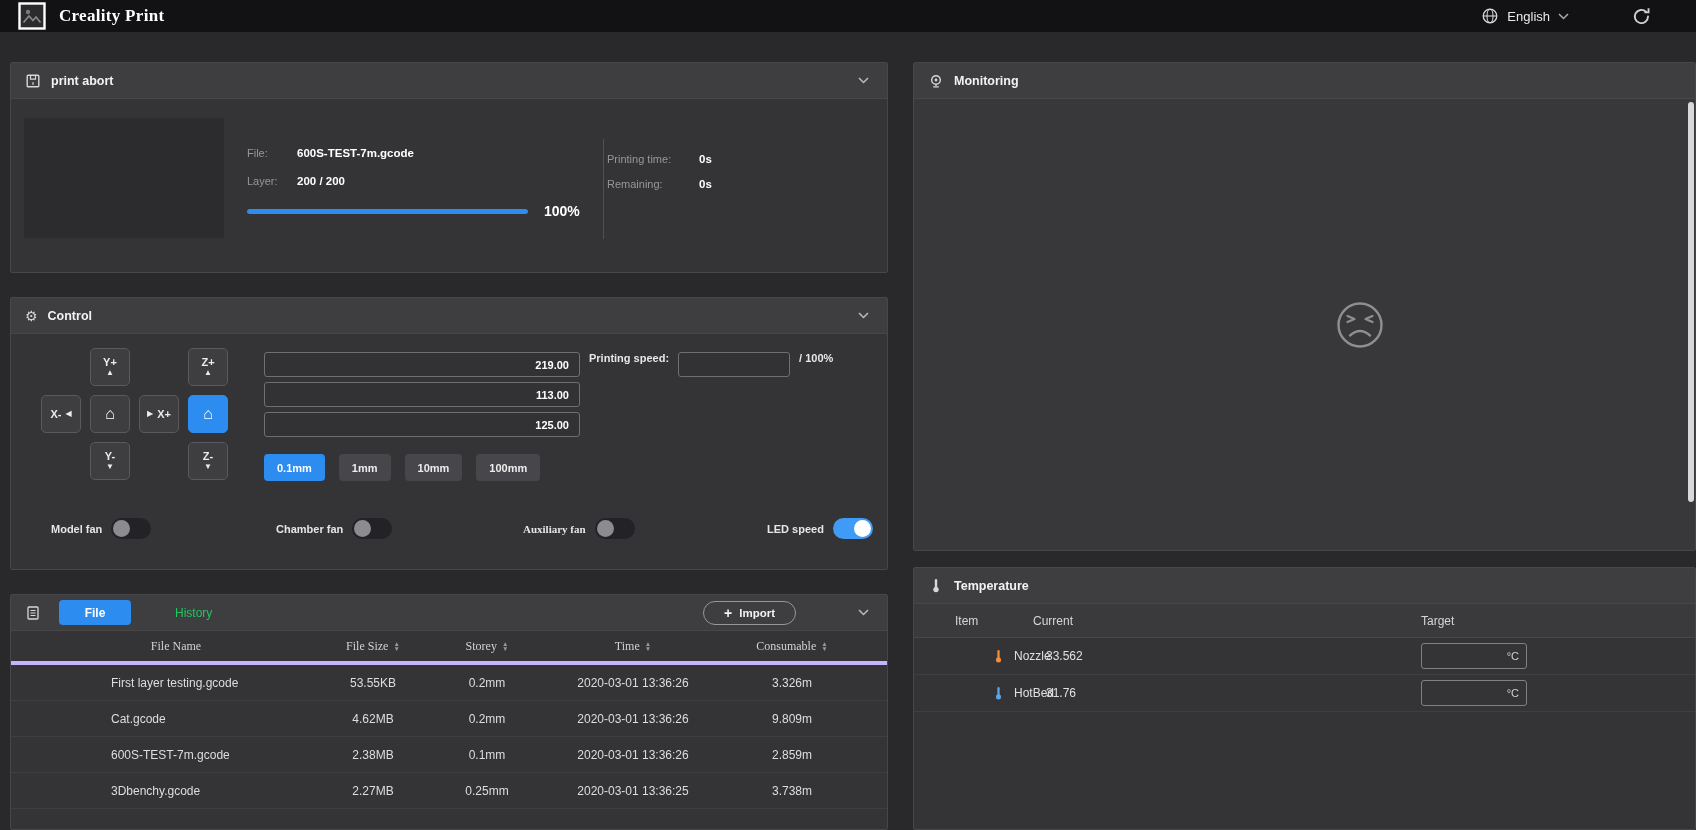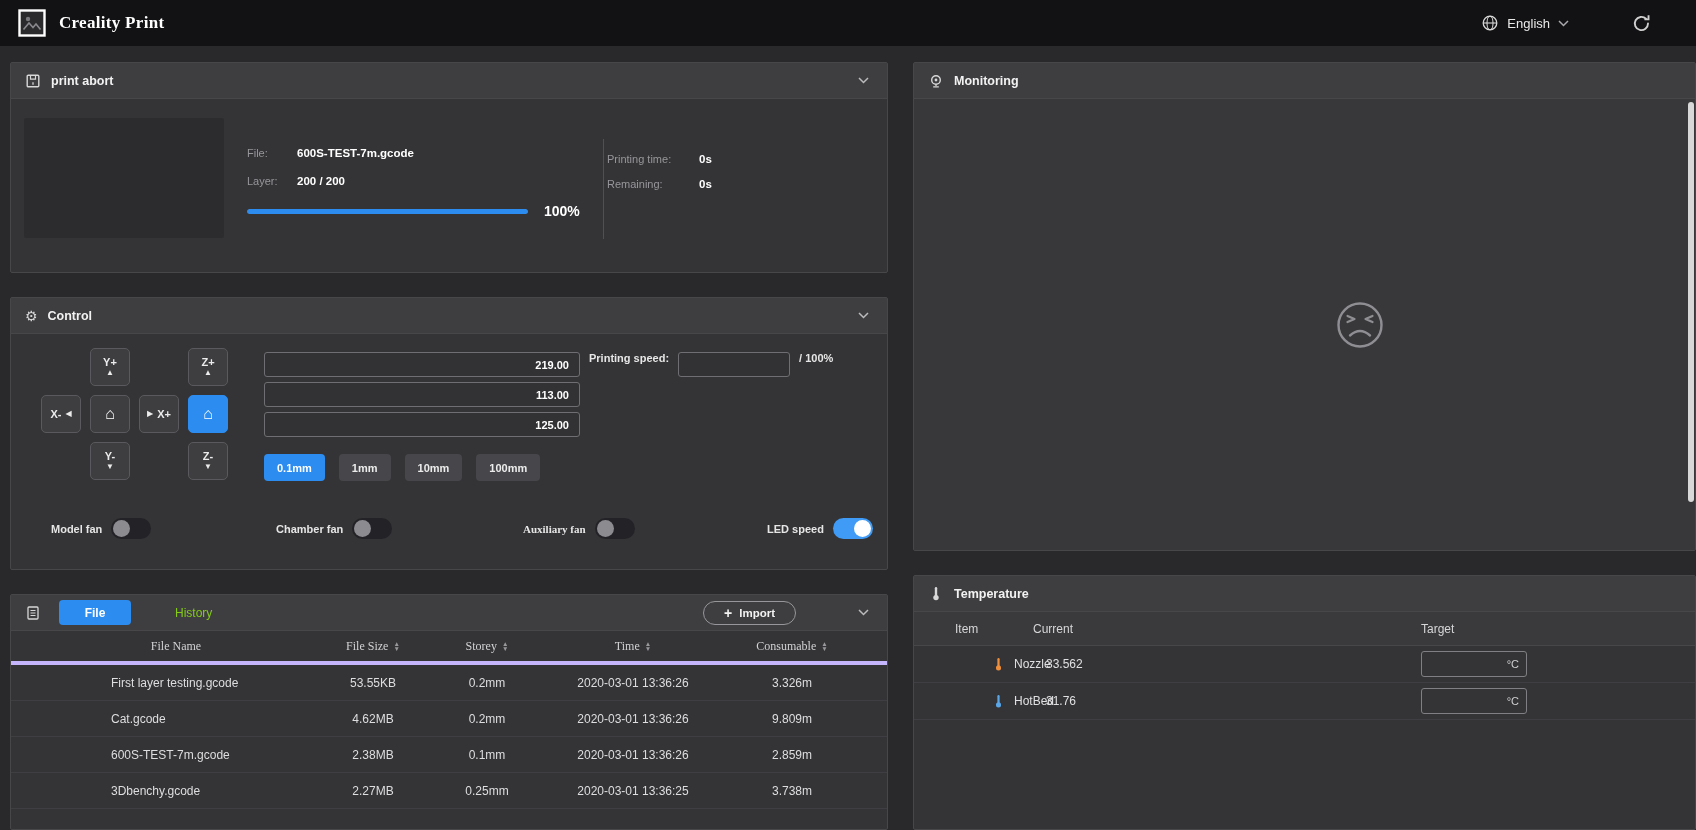--- a/index.html
+++ b/index.html
@@ -4,21 +4,21 @@
 <style>
   * { margin:0; padding:0; box-sizing:border-box; }
   html,body { width:1696px; height:830px; }
   body {
     background:#29292b; overflow:hidden; position:relative;
     font-family:"Liberation Sans", sans-serif; color:#e4e4e6;
   }
   svg { display:block; }
 
   
-  .topbar { height:46px; background:#121214; display:flex; align-items:center; padding:0 14px; }
+  .topbar { height:32px; background:#121214; display:flex; align-items:center; padding:0 14px; }
   .logo { width:28px; height:28px; margin-left:4px; }
   .app-title { font-family:"Liberation Serif", serif; font-weight:700; font-size:17px; color:#ffffff; margin-left:13px; letter-spacing:.3px; }
   .top-right { margin-left:auto; display:flex; align-items:center; }
   .lang { display:flex; align-items:center; gap:8px; cursor:pointer; margin-right:62px; }
   .lang-label { font-size:13px; color:#e9e9e9; }
   .refresh-btn { margin-right:30px; cursor:pointer; display:flex; background:none; border:none; }
 
   
   .main { position:absolute; top:46px; left:0; right:0; bottom:0; padding:16px 0 0 10px; display:flex; gap:25px; }
   .col-left { flex:0 0 878px; width:878px; display:flex; flex-direction:column; }
@@ -72,33 +72,33 @@
   .toggle-group { position:absolute; top:184px; display:flex; align-items:center; gap:9px; }
   .tg-label { font-size:11px; font-weight:700; color:#e6e6e6; }
   .toggle { width:40px; height:21px; border-radius:11px; background:#232327; position:relative; cursor:pointer; }
   .toggle .knob { position:absolute; left:2px; top:2px; width:17px; height:17px; border-radius:50%; background:#8b8b90; }
   .toggle.on { background:#3f9bf5; }
   .toggle.on .knob { left:21px; background:#ffffff; }
 
   
   .tab-file { width:72px; height:25px; background:#2d8cf0; border:none; border-radius:4px; color:#ffffff;
               font-size:12px; font-weight:700; cursor:pointer; margin-left:8px; font-family:inherit; }
-  .tab-history { margin-left:34px; font-size:12px; color:#84cc16; cursor:pointer; background:none; border:none; font-family:inherit; }
+  .tab-history { margin-left:34px; font-size:12px; color:#22c55e; cursor:pointer; background:none; border:none; font-family:inherit; }
   .import-btn { margin-left:auto; margin-right:48px; height:24px; border:1px solid #97979b; border-radius:12px; background:transparent;
                 color:#f2f2f2; font-size:11.5px; font-weight:700; display:flex; align-items:center; gap:7px; padding:0 20px; cursor:pointer; font-family:inherit; }
   .import-plus { font-size:14px; font-weight:700; }
   .frow { display:grid; grid-template-columns:330px 64px 164px 128px 1fr; height:36px; align-items:center; border-bottom:1px solid #3f3f43; }
   .fhead { height:34px; border-bottom:4px solid #c4b5fd; color:#d2d2d4;font-family:Liberation Serif, serif; }
   .fcell { display:flex; align-items:center; justify-content:center; gap:5px; font-size:12px; color:inherit; }
   .frow:not(.fhead) .fcell { color:#dedee0; }
   .fcell.name { justify-content:flex-start; padding-left:100px; }
   .sort { display:inline-flex; flex-direction:column; line-height:4px; font-size:6.5px; color:#98989c; cursor:pointer; background:none; border:none; gap:1px; }
 
   
-  .panel-mon { margin-bottom:24px; }
+  .panel-mon { margin-bottom:16px; }
   .mon-body { height:451px; background:#38383b; display:flex; flex-direction:column; align-items:center; justify-content:center; padding-left:110px; }
   .mon-msg { margin-top:16px; font-size:12px; color:#d8d8da; display:flex; align-items:center; }
   .redact { display:inline-block; width:36px; height:15px; background:#e81d1d; border-radius:4px 9px 5px 8px; transform:rotate(-3deg); margin:0 3px; }
 
   
   .panel-temp { flex:1; }
   .t-colhead { display:grid; grid-template-columns:78px 388px 1fr; height:34px; align-items:center; padding-left:41px;
                background:#3a3a3d; border-bottom:1px solid #47474a; font-size:12px; color:#d6d6d8; }
   .t-row { display:grid; grid-template-columns:78px 388px 1fr; height:37px; align-items:center; padding-left:41px;
            border-bottom:1px solid #3f3f43; font-size:12px; color:#e0e0e2; }

